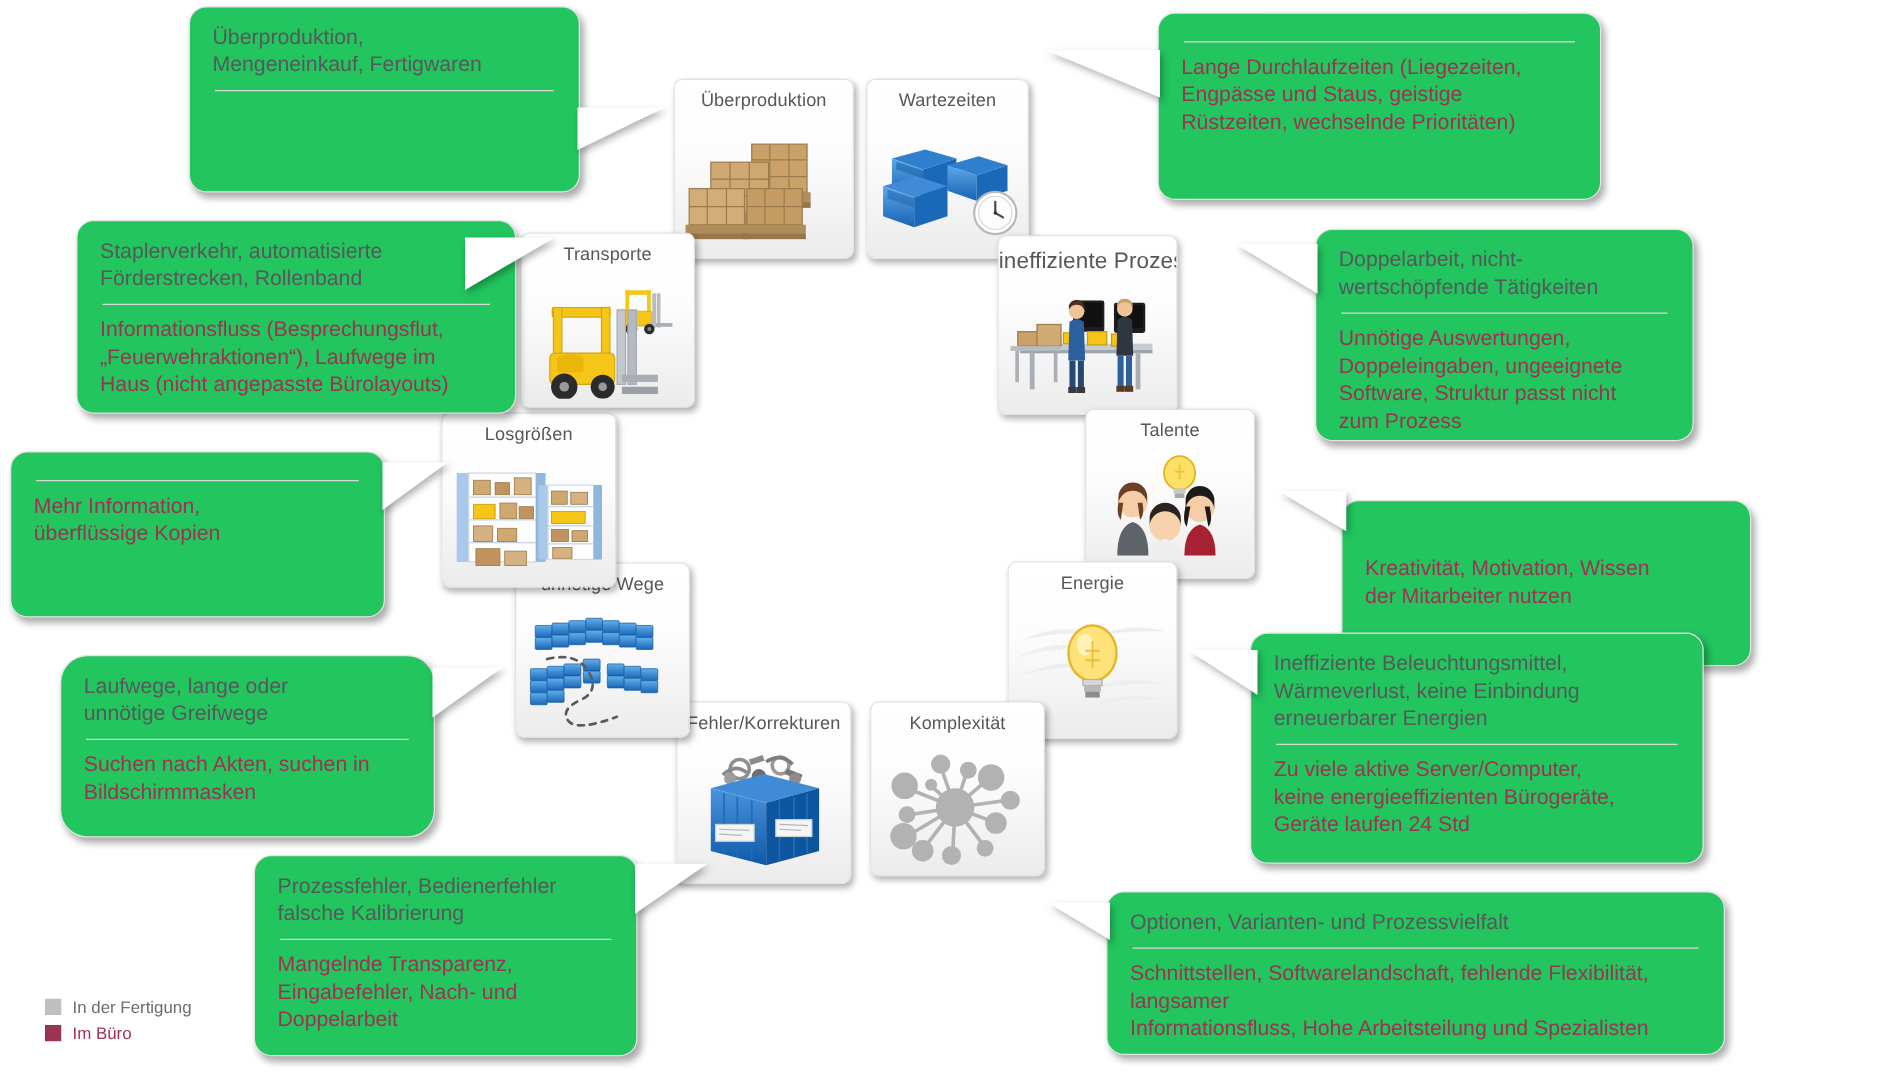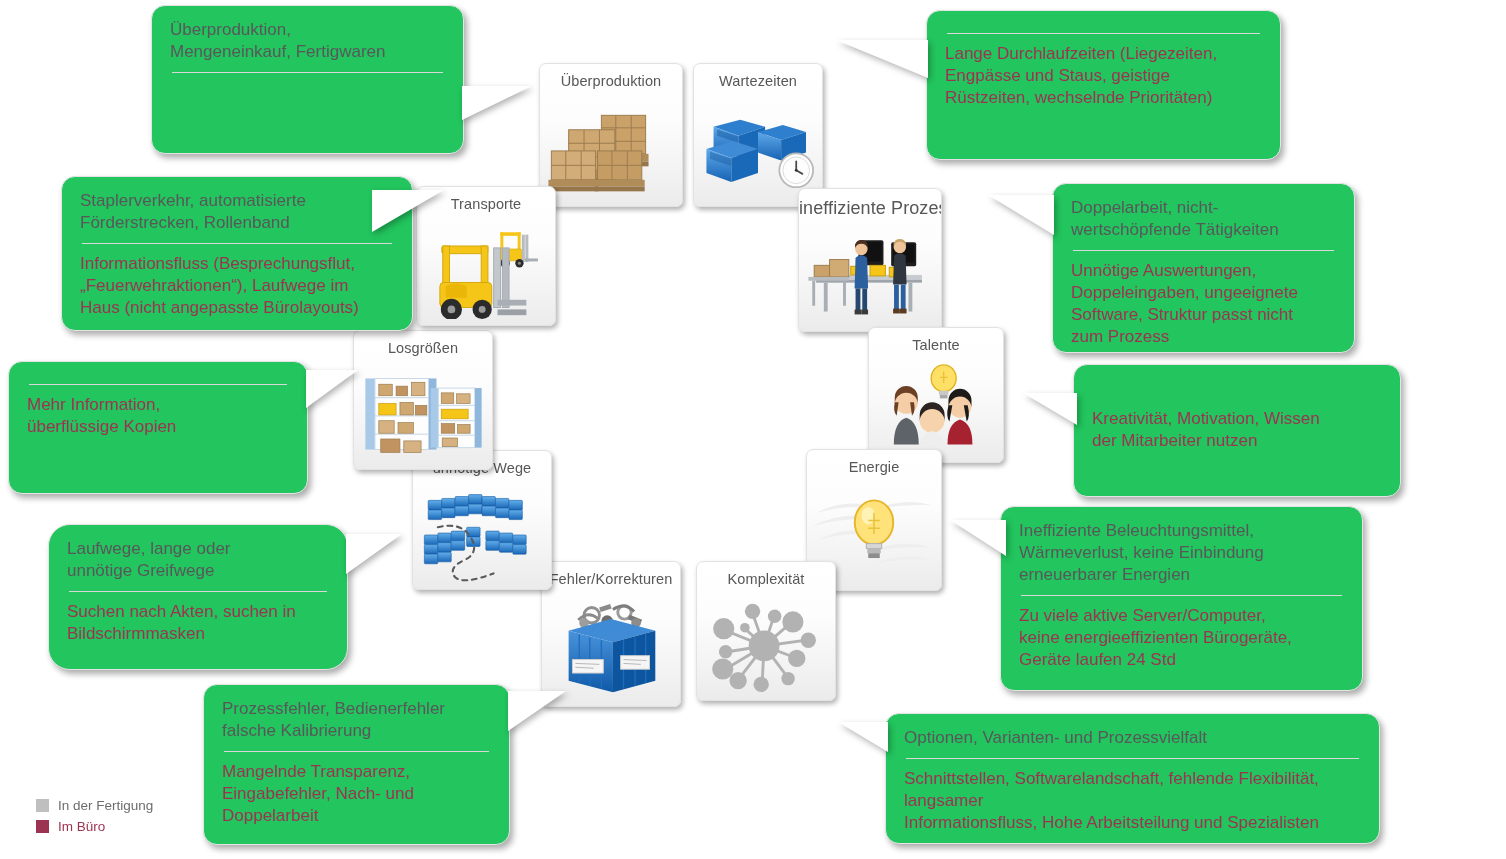--- a/index.html
+++ b/index.html
@@ -542,21 +542,21 @@
   </div>
   <div class="tail" style="left:988px;top:195px;border-top:0 solid transparent;border-right:66px solid #ffffff;border-bottom:40px solid transparent;filter:drop-shadow(2px 3px 3px rgba(0,0,0,.30));"></div>
 
   <div class="bubble" style="left:8px;top:361px;width:300px;height:133px;">
     <div class="bub-rule"></div>
     <div class="bub-bot">Mehr Information,
 überflüssige Kopien</div>
   </div>
   <div class="tail" style="left:306px;top:370px;border-top:0 solid transparent;border-left:52px solid #ffffff;border-bottom:38px solid transparent;filter:drop-shadow(2px 3px 3px rgba(0,0,0,.30));"></div>
 
-  <div class="bubble" style="left:1073px;top:364px;width:328px;height:133px;display:flex;align-items:center;">
+  <div class="bubble" style="left:1073px;top:400px;width:328px;height:133px;display:flex;align-items:center;">
     <div class="bub-bot" style="width:100%;">Kreativität, Motivation, Wissen
 der Mitarbeiter nutzen</div>
   </div>
   <div class="tail" style="left:1023px;top:393px;border-top:0 solid transparent;border-right:54px solid #ffffff;border-bottom:32px solid transparent;filter:drop-shadow(2px 3px 3px rgba(0,0,0,.30));"></div>
 
   <div class="bubble" style="left:48px;top:524px;width:300px;height:146px;border-radius:22px;">
     <div class="bub-top">Laufwege, lange  oder
 unnötige Greifwege</div>
     <div class="bub-rule"></div>
     <div class="bub-bot">Suchen nach Akten, suchen in

